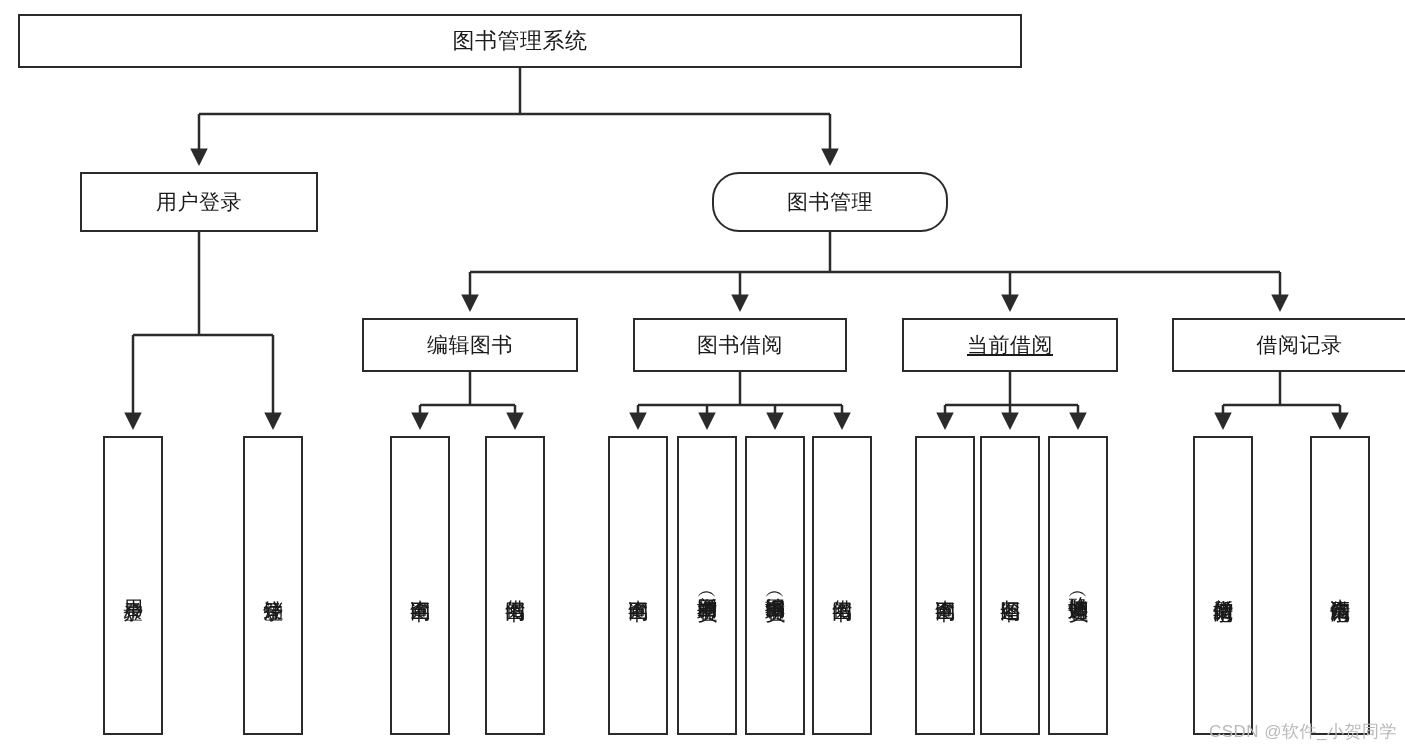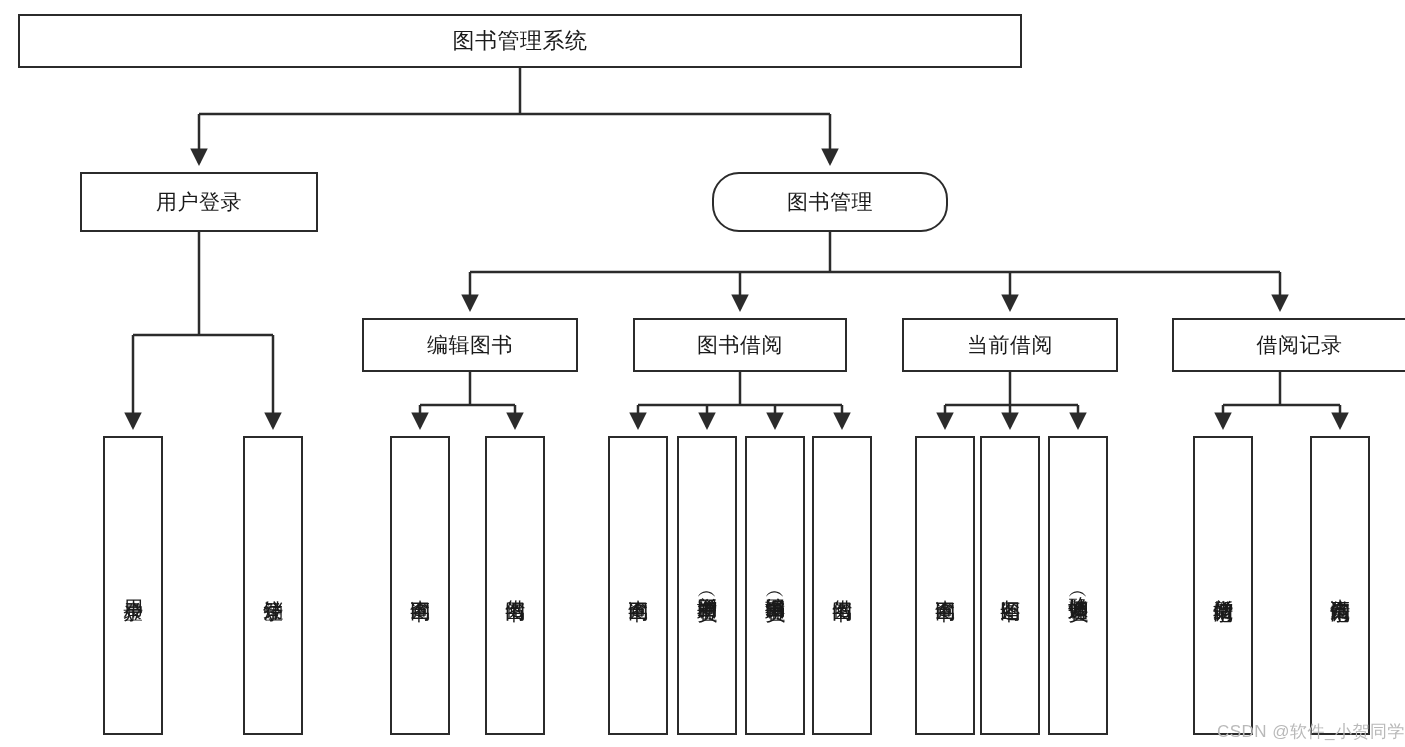--- a/index.html
+++ b/index.html
@@ -49,21 +49,21 @@
     text-orientation: upright;
     font-size: 20px;
     line-height: 1.18;
     letter-spacing: 1px;
     white-space: nowrap;
     text-align: center;
   }
   .node.root .lbl { font-size: 22px; }
   #watermark {
     position: absolute;
-    right: 0;
+    right: 8px;
     bottom: 4px;
     font-size: 17px;
     color: #b9b9b9;
     white-space: nowrap;
     letter-spacing: 0.5px;
   }
 </style>
 </head>
 <body>
 
@@ -135,21 +135,21 @@
   </div>
 
   <div class="node" style="left:362px; top:318px; width:216px; height:54px;">
     <span class="lbl">编辑图书</span>
   </div>
 
   <div class="node" style="left:633px; top:318px; width:214px; height:54px;">
     <span class="lbl">图书借阅</span>
   </div>
 
-  <div class="node" style="left:902px; top:318px; width:216px; height:54px;">
+  <div class="node" style="left:902px; top:318px; width:216px; height:54px;text-decoration:underline;">
     <span class="lbl">当前借阅</span>
   </div>
 
   <div class="node" style="left:1172px; top:318px; width:255px; height:54px;">
     <span class="lbl">借阅记录</span>
   </div>
 
   <div class="node vertical" style="left:103px; top:436px; width:60px; height:299px;">
     <span class="lbl">用户登录</span>
   </div>

